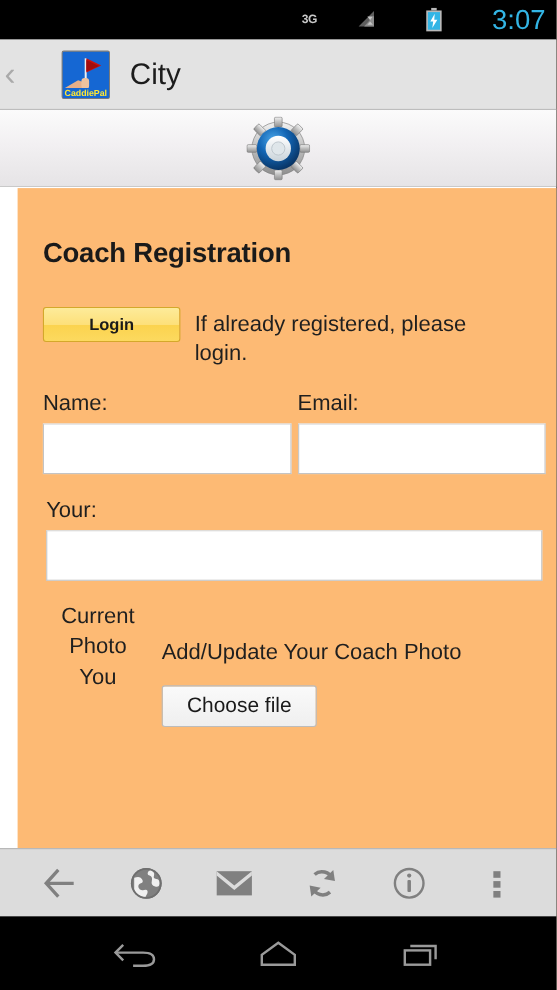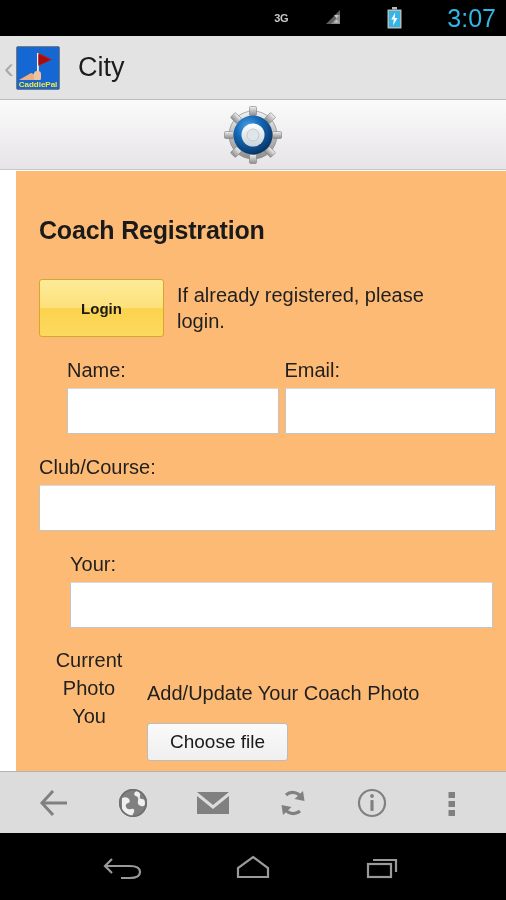--- a/index.html
+++ b/index.html
@@ -77,20 +77,21 @@
   }
   .app-icon {
     width: 44px; height: 44px;
     background: #1567d3;
     border: 1px solid #7a7a7a;
     border-radius: 2px;
     position: relative;
     overflow: hidden;
     box-sizing: border-box;
     flex: 0 0 auto;
+    margin-left: 40px;
   }
   .app-title {
     font-size: 27px;
     color: #1c1c1c;
     margin-left: 18px;
     font-weight: 400;
   }
 
   
   .gearband {
@@ -130,21 +131,21 @@
     letter-spacing: -0.2px;
   }
 
   .login-row {
     display: flex;
     align-items: flex-start;
     margin-top: 34px;
   }
   .login-button {
     width: 125px;
-    height: 58px;
+    height: 32px;
     background: linear-gradient(to bottom, #fdeb9a 0%, #fde07a 50%, #fbd34e 51%, #fcd95f 100%);
     border: 1px solid #d4a82b;
     border-radius: 3px;
     color: #1a1a1a;
     font-size: 15px;
     font-weight: bold;
     cursor: pointer;
     flex: 0 0 auto;
     padding: 0;
     font-family: "Liberation Sans", sans-serif;
@@ -160,21 +161,20 @@
 
   .field-label {
     font-size: 20px;
     color: #1f1f1f;
     margin-top: 22px;
     margin-bottom: 6px;
   }
   .row2 {
     display: flex;
     gap: 0;
-    margin-left: 28px;
   }
   .row2 > .col {
     flex: 1 1 50%;
     min-width: 0;
   }
   .row2 > .col:first-child { padding-right: 3px; }
   .row2 > .col:last-child  { padding-left: 3px; }
 
   .txt-input {
     display: block;
@@ -363,24 +363,20 @@
       <div class="col">
         <div class="field-label">Name:</div>
         <input class="txt-input" type="text" value="" style="">
       </div>
       <div class="col">
         <div class="field-label">Email:</div>
         <input class="txt-input" type="text" value="" style="">
       </div>
     </div>
 
-    <div>
-      <div class="field-label">Club/Course:</div>
-      <input class="txt-input" type="text" value="" style="">
-    </div>
 
     <div class="row2">
       <div class="col">
         <div class="field-label">Your:</div>
         <input class="txt-input" type="text" value="" style="">
       </div>
     </div>
 
     <div class="photo-section">
       <div class="photo-left">

